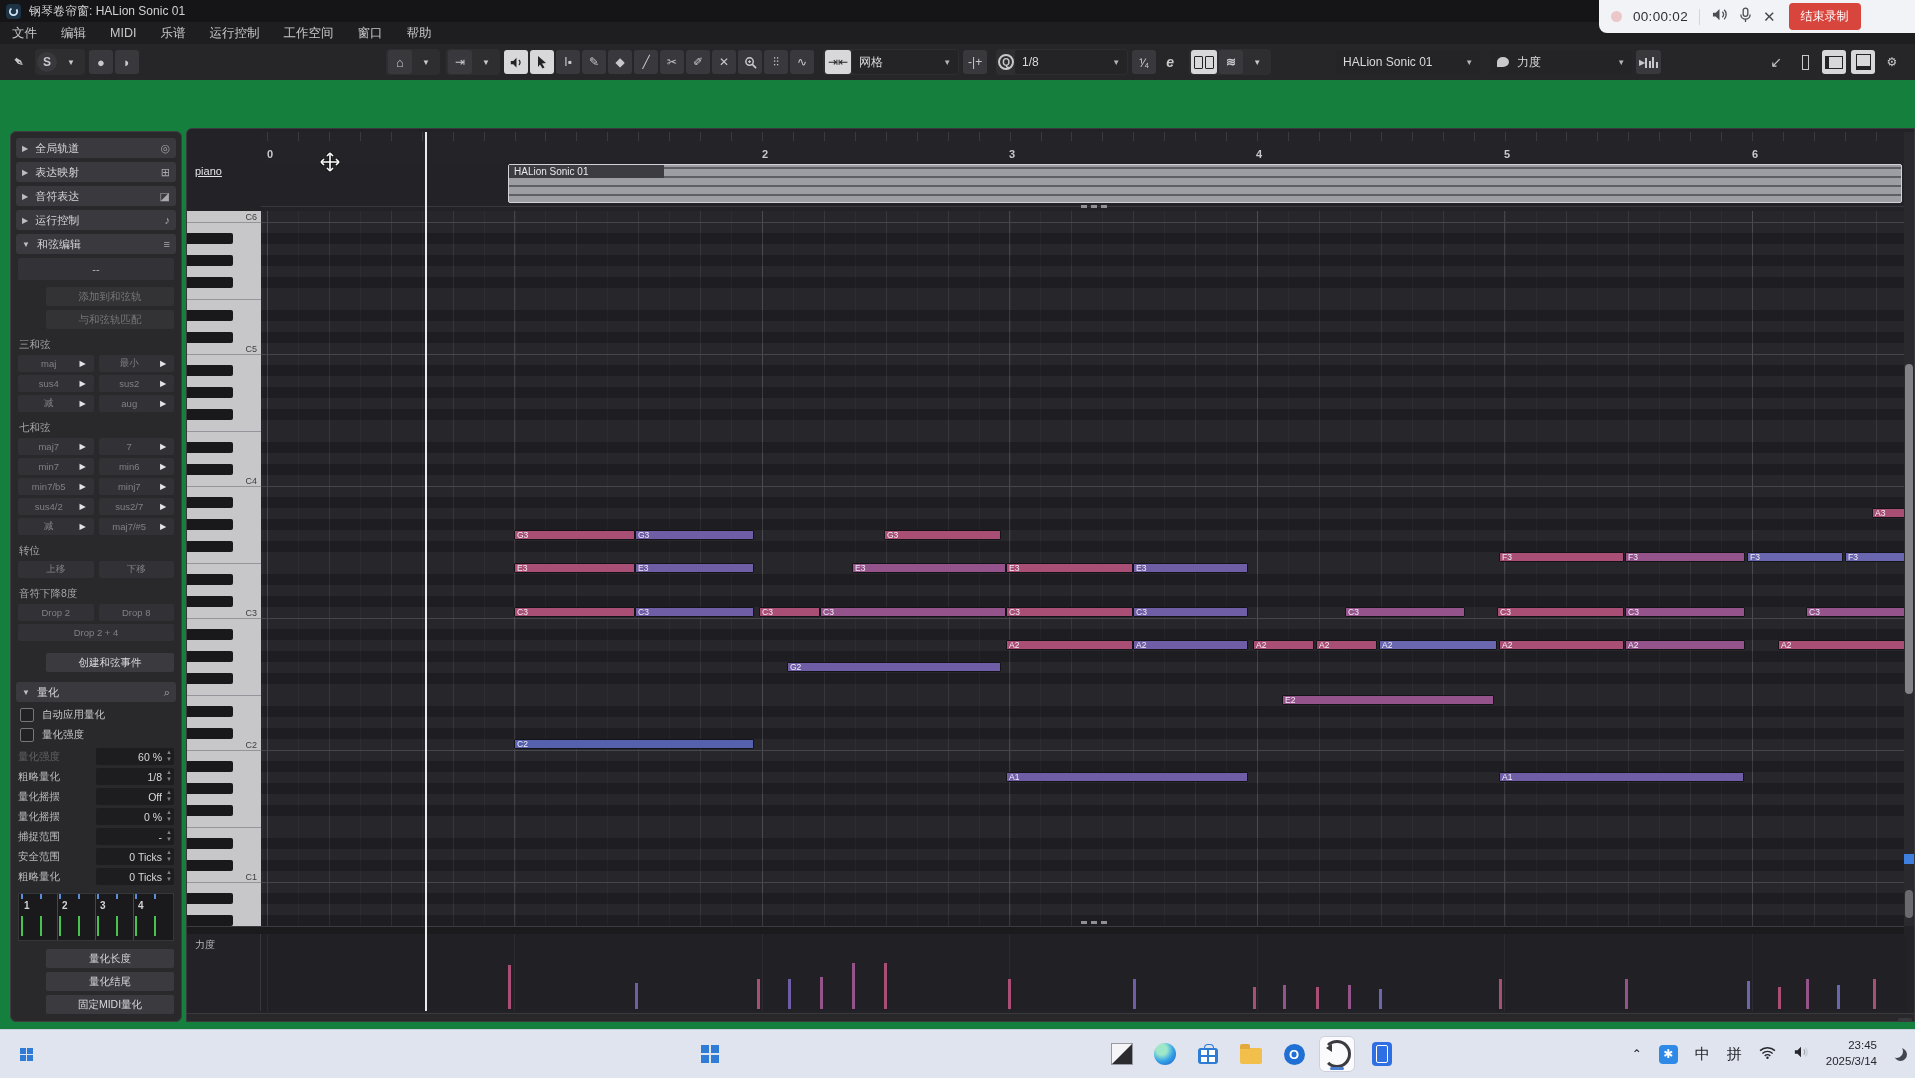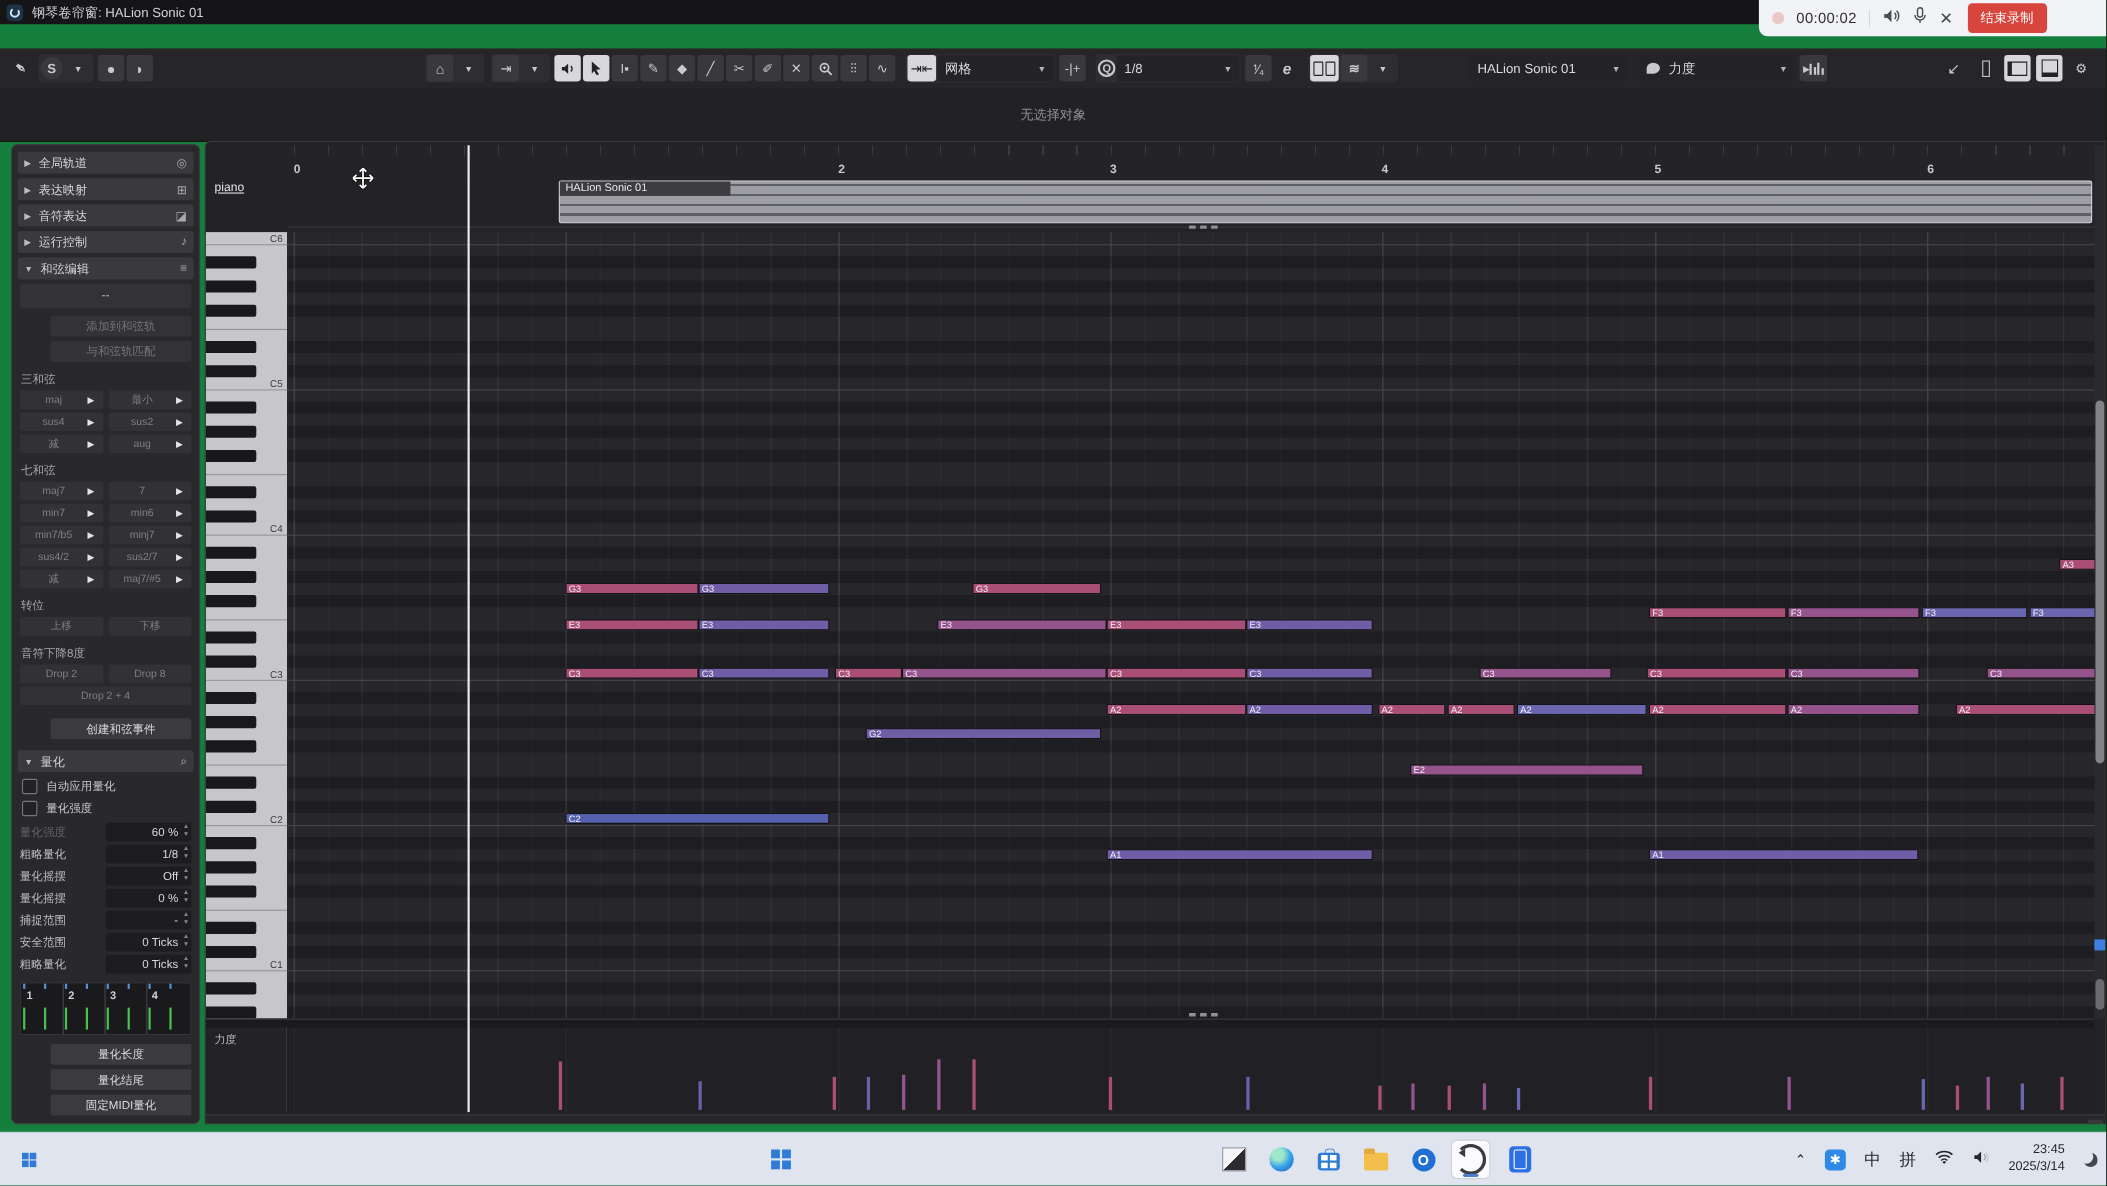--- a/index.html
+++ b/index.html
@@ -139,20 +139,30 @@
           <path d="M12 5a4 4 0 010 6M14 3a7 7 0 010 10" stroke="#4a4d52" stroke-width="1.4" fill="none"></path>
         </svg></span>
     <span><svg width="13" height="16" viewBox="0 0 14 17">
           <rect x="4.5" y="1" width="5" height="9" rx="2.5" fill="none" stroke="#4a4d52" stroke-width="1.4"></rect>
           <path d="M2 8a5 5 0 0010 0M7 13v3" stroke="#4a4d52" stroke-width="1.4" fill="none"></path>
         </svg></span>
     <span class="rec-x">✕</span>
     <span class="rec-btn">结束录制</span>
   </div>
 
+  <div class="menubar" id="menubar">
+      <span class="menu-item">文件</span>
+      <span class="menu-item">编辑</span>
+      <span class="menu-item">MIDI</span>
+      <span class="menu-item">乐谱</span>
+      <span class="menu-item">运行控制</span>
+      <span class="menu-item">工作空间</span>
+      <span class="menu-item">窗口</span>
+      <span class="menu-item">帮助</span>
+    </div>
 
   <div class="toolbar">
     <span class="tbtn plain" style="transform:rotate(40deg);font-size:14px;">✒</span>
     <span class="tgroup">
         <span class="tbtn" style="border-radius:50%;width:20px;min-width:20px;height:20px;font-weight:bold;">S</span>
         <span class="tbtn plain" style="font-size:8px;">▼</span>
       </span>
     <span class="tbtn" style="font-size:13px;">●</span>
     <span class="tbtn" style="font-size:13px;">◗</span>
 
@@ -251,23 +261,20 @@
       <span class="tbtn active">
           <span style="width:13px;height:11px;border:1.5px solid #232326;border-left-width:4px;display:inline-block;"></span>
         </span>
       <span class="tbtn active">
           <span style="width:13px;height:11px;border:1.5px solid #232326;border-bottom-width:4px;display:inline-block;"></span>
         </span>
       <span class="tbtn plain">⚙</span>
     </span>
   </div>
 
-  <div class="infoline">
-      <span>无选择对象</span>
-    </div>
 
   <div class="sidebar" id="sidebar">
       <div class="phead">
         <span class="arr">▶</span>
         <span>全局轨道</span>
         <span class="picon">◎</span>
       </div>
       <div class="phead">
         <span class="arr">▶</span>
         <span>表达映射</span>

